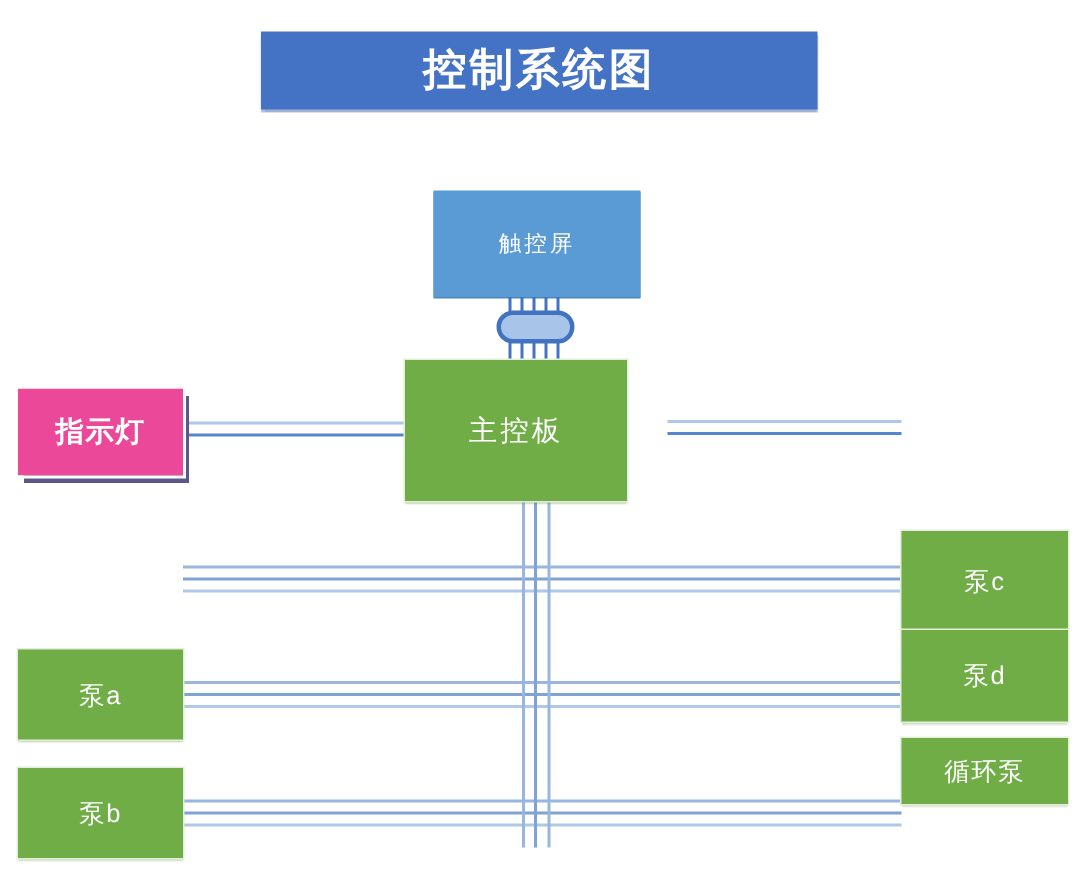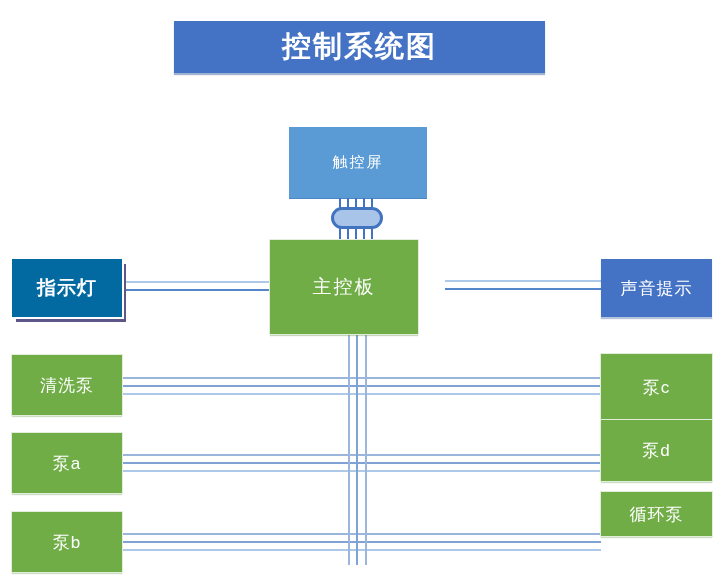--- a/index.html
+++ b/index.html
@@ -24,21 +24,21 @@
   .mainboard{
     left:270px;top:240px;width:148px;height:94px;background:#70AD47;
     font-size:19px;letter-spacing:2px;z-index:3;
     box-shadow:0 0 0 1px #e3eeda, 0 2px 1px rgba(90,140,60,.35);
   }
   .green-box{
     background:#70AD47;font-size:17px;letter-spacing:1px;
     box-shadow:0 0 0 1px #e3eeda, 0 2px 1px rgba(90,140,60,.3);
   }
   .indicator{
-    left:12px;top:259px;width:110px;height:58px;background:#0369a1;
+    left:12px;top:259px;width:110px;height:58px;background:#ec4899;
     font-size:19px;font-weight:bold;letter-spacing:1px;z-index:3;
     outline:2px solid #ffffff;box-shadow:4px 5px 0 0 #5D5689;
   }
   .sound{
     left:601px;top:259px;width:111px;height:58px;background:#4472C4;
     font-size:17px;letter-spacing:1px;z-index:3;
     box-shadow:0 2px 1px rgba(47,85,151,.35);
   }
   .wire{position:absolute;}
   .wire.h{height:2px;}
@@ -69,21 +69,20 @@
     <div class="bus-wire" style="left:355px"></div>
     <div class="bus-wire" style="left:363px"></div>
     <div class="bus-wire" style="left:371px"></div>
     <div class="oval"></div>
   </div>
 
   <div class="box mainboard">主控板</div>
 
   <div class="box indicator">指示灯</div>
 
-  <div class="box sound">声音提示</div>
 
   <div>
     <div class="wire h w-light" style="left:123px;top:281px;width:147px"></div>
     <div class="wire h w-strong" style="left:123px;top:289px;width:147px"></div>
   </div>
 
   <div>
     <div class="wire h w-light" style="left:445px;top:280px;width:156px"></div>
     <div class="wire h w-strong" style="left:445px;top:288px;width:156px"></div>
   </div>
@@ -105,21 +104,20 @@
     <div class="wire h w-med" style="left:122px;top:541px;width:479px"></div>
     <div class="wire h w-light" style="left:122px;top:549px;width:479px"></div>
   </div>
 
   <div>
     <div class="wire v w-soft" style="left:348px;top:334px;height:231px"></div>
     <div class="wire v w-med" style="left:356px;top:334px;height:231px"></div>
     <div class="wire v w-soft" style="left:365px;top:334px;height:231px"></div>
   </div>
 
-  <div class="box green-box" style="left:12px;top:355px;width:110px;height:60px">清洗泵</div>
   <div class="box green-box" style="left:12px;top:512px;width:110px;height:60px">泵b</div>
   <div class="box green-box" style="left:12px;top:433px;width:110px;height:60px">泵a</div>
 
   <div class="box green-box" style="left:601px;top:354px;width:111px;height:67px">泵c</div>
   <div class="box green-box" style="left:601px;top:420px;width:111px;height:61px">泵d</div>
   <div class="box green-box" style="left:601px;top:492px;width:111px;height:44px">循环泵</div>
 
 </div>
 
 </body></html>

